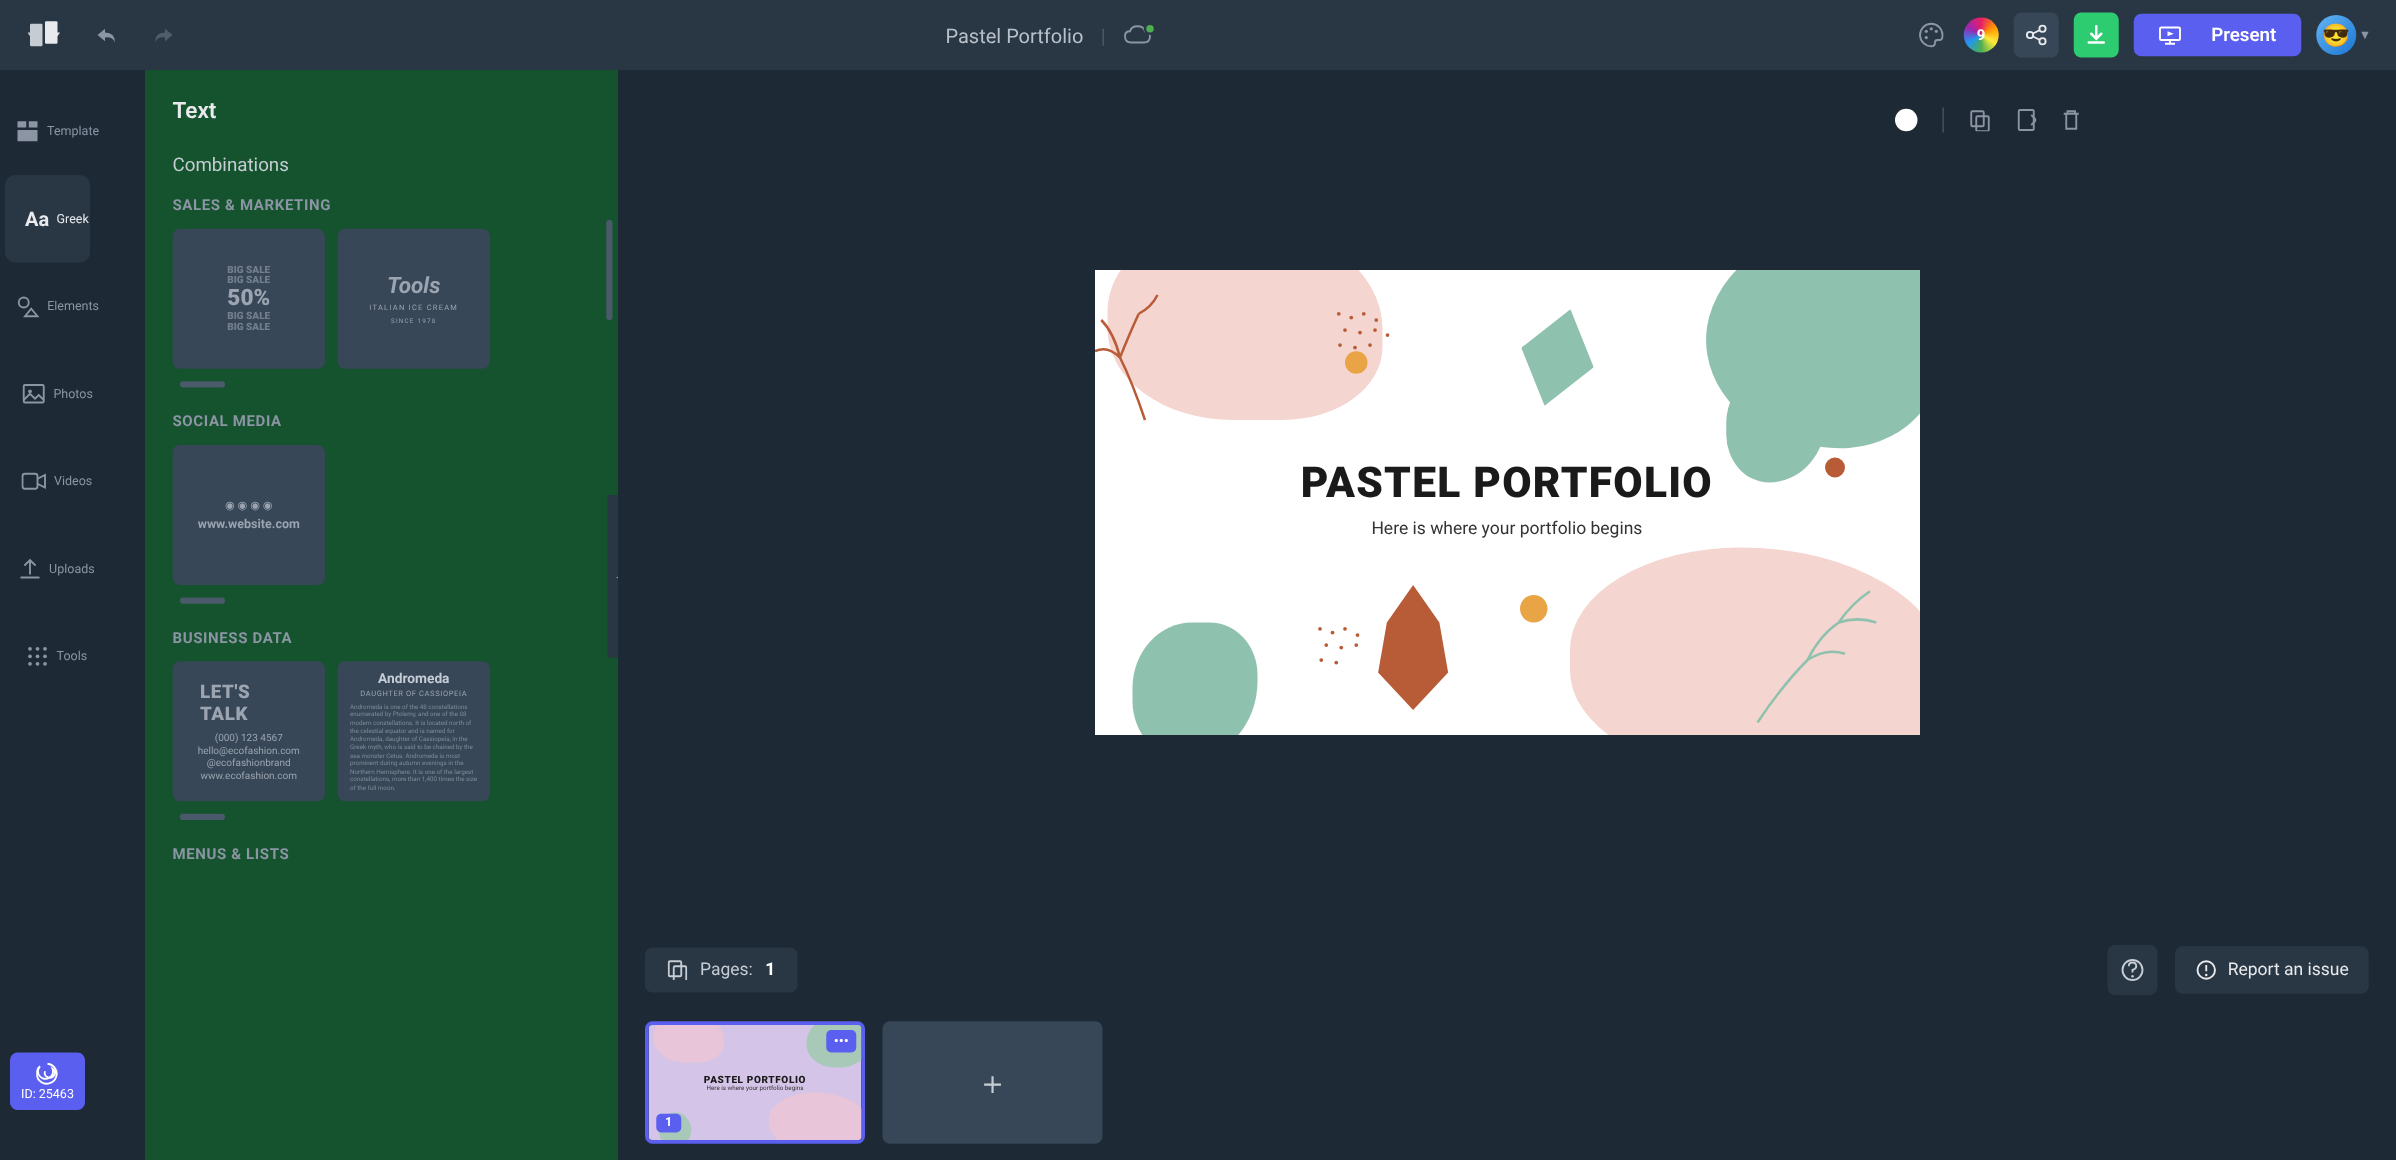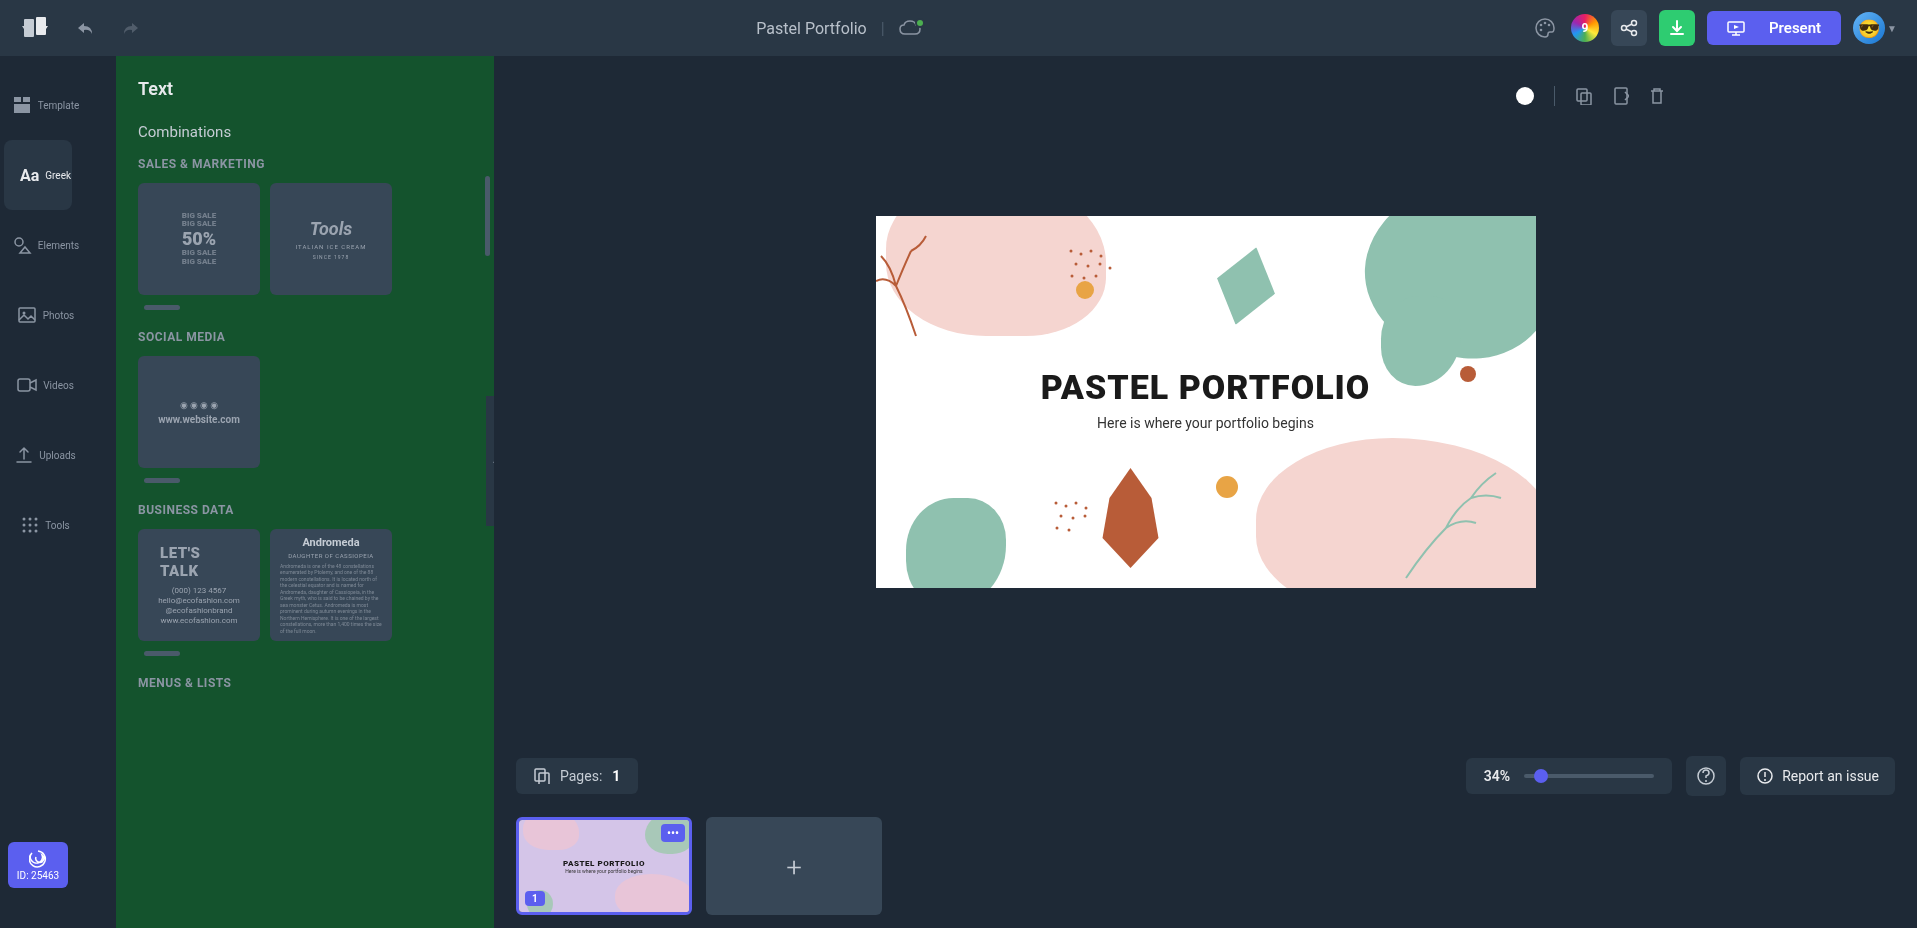--- a/index.html
+++ b/index.html
@@ -413,26 +413,20 @@
     <div class="footer-controls">
       <div class="pages-btn">
         <svg width="16" height="16" viewBox="0 0 16 16">
             <rect x="1" y="1" width="10" height="12" rx="1" fill="none" stroke="#c5ccd4" stroke-width="1.5"></rect>
             <rect x="5" y="5" width="10" height="12" rx="1" fill="none" stroke="#c5ccd4" stroke-width="1.5"></rect>
           </svg>
         <span>Pages:</span>
         <span class="pages-count">1</span>
       </div>
       <div class="footer-spacer"></div>
-      <div class="zoom-box">
-        <span class="zoom-label">34%</span>
-        <div class="zoom-slider">
-          <div class="zoom-thumb"></div>
-        </div>
-      </div>
       <div class="help-btn">
         <svg width="20" height="20" viewBox="0 0 20 20">
             <circle cx="10" cy="10" r="8" fill="none" stroke="#c5ccd4" stroke-width="1.5"></circle>
             <path d="M7 7 Q7 4 10 4 Q13 4 13 7 Q13 9 10 10 L10 12" fill="none" stroke="#c5ccd4" stroke-width="1.5"></path>
             <circle cx="10" cy="15" r="1" fill="#c5ccd4"></circle>
           </svg>
       </div>
       <div class="report-btn">
         <svg width="18" height="18" viewBox="0 0 18 18">
             <circle cx="9" cy="9" r="7" fill="none" stroke="#e8eaed" stroke-width="1.5"></circle>

